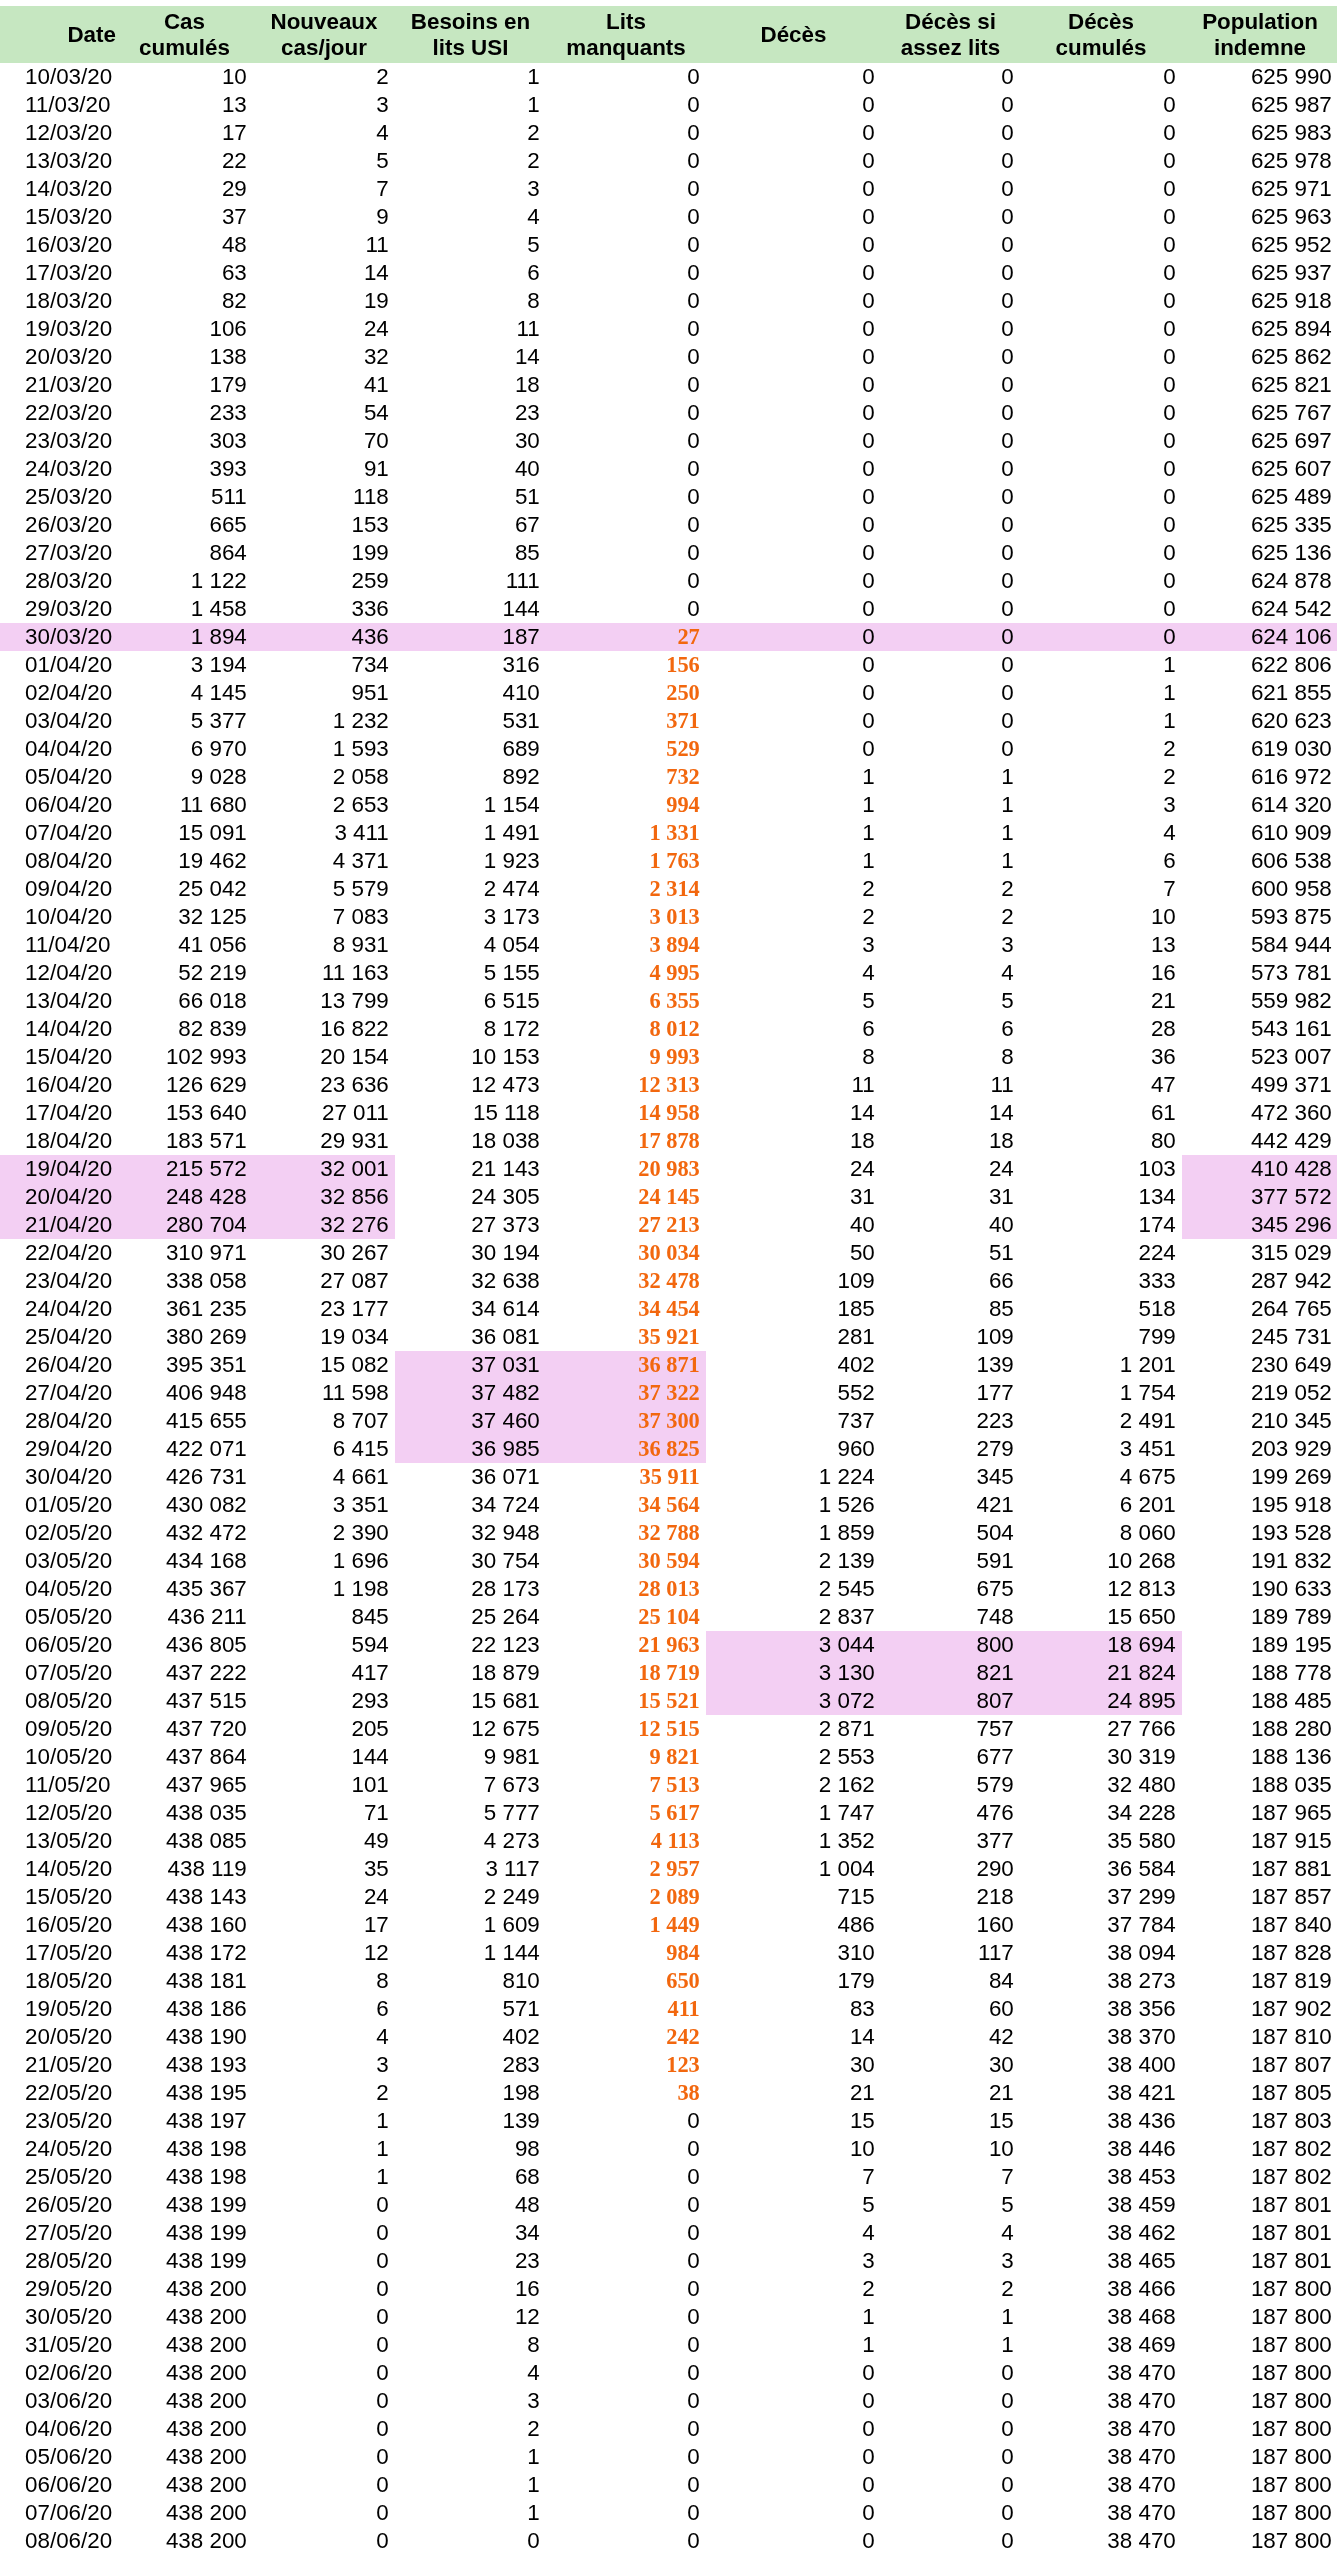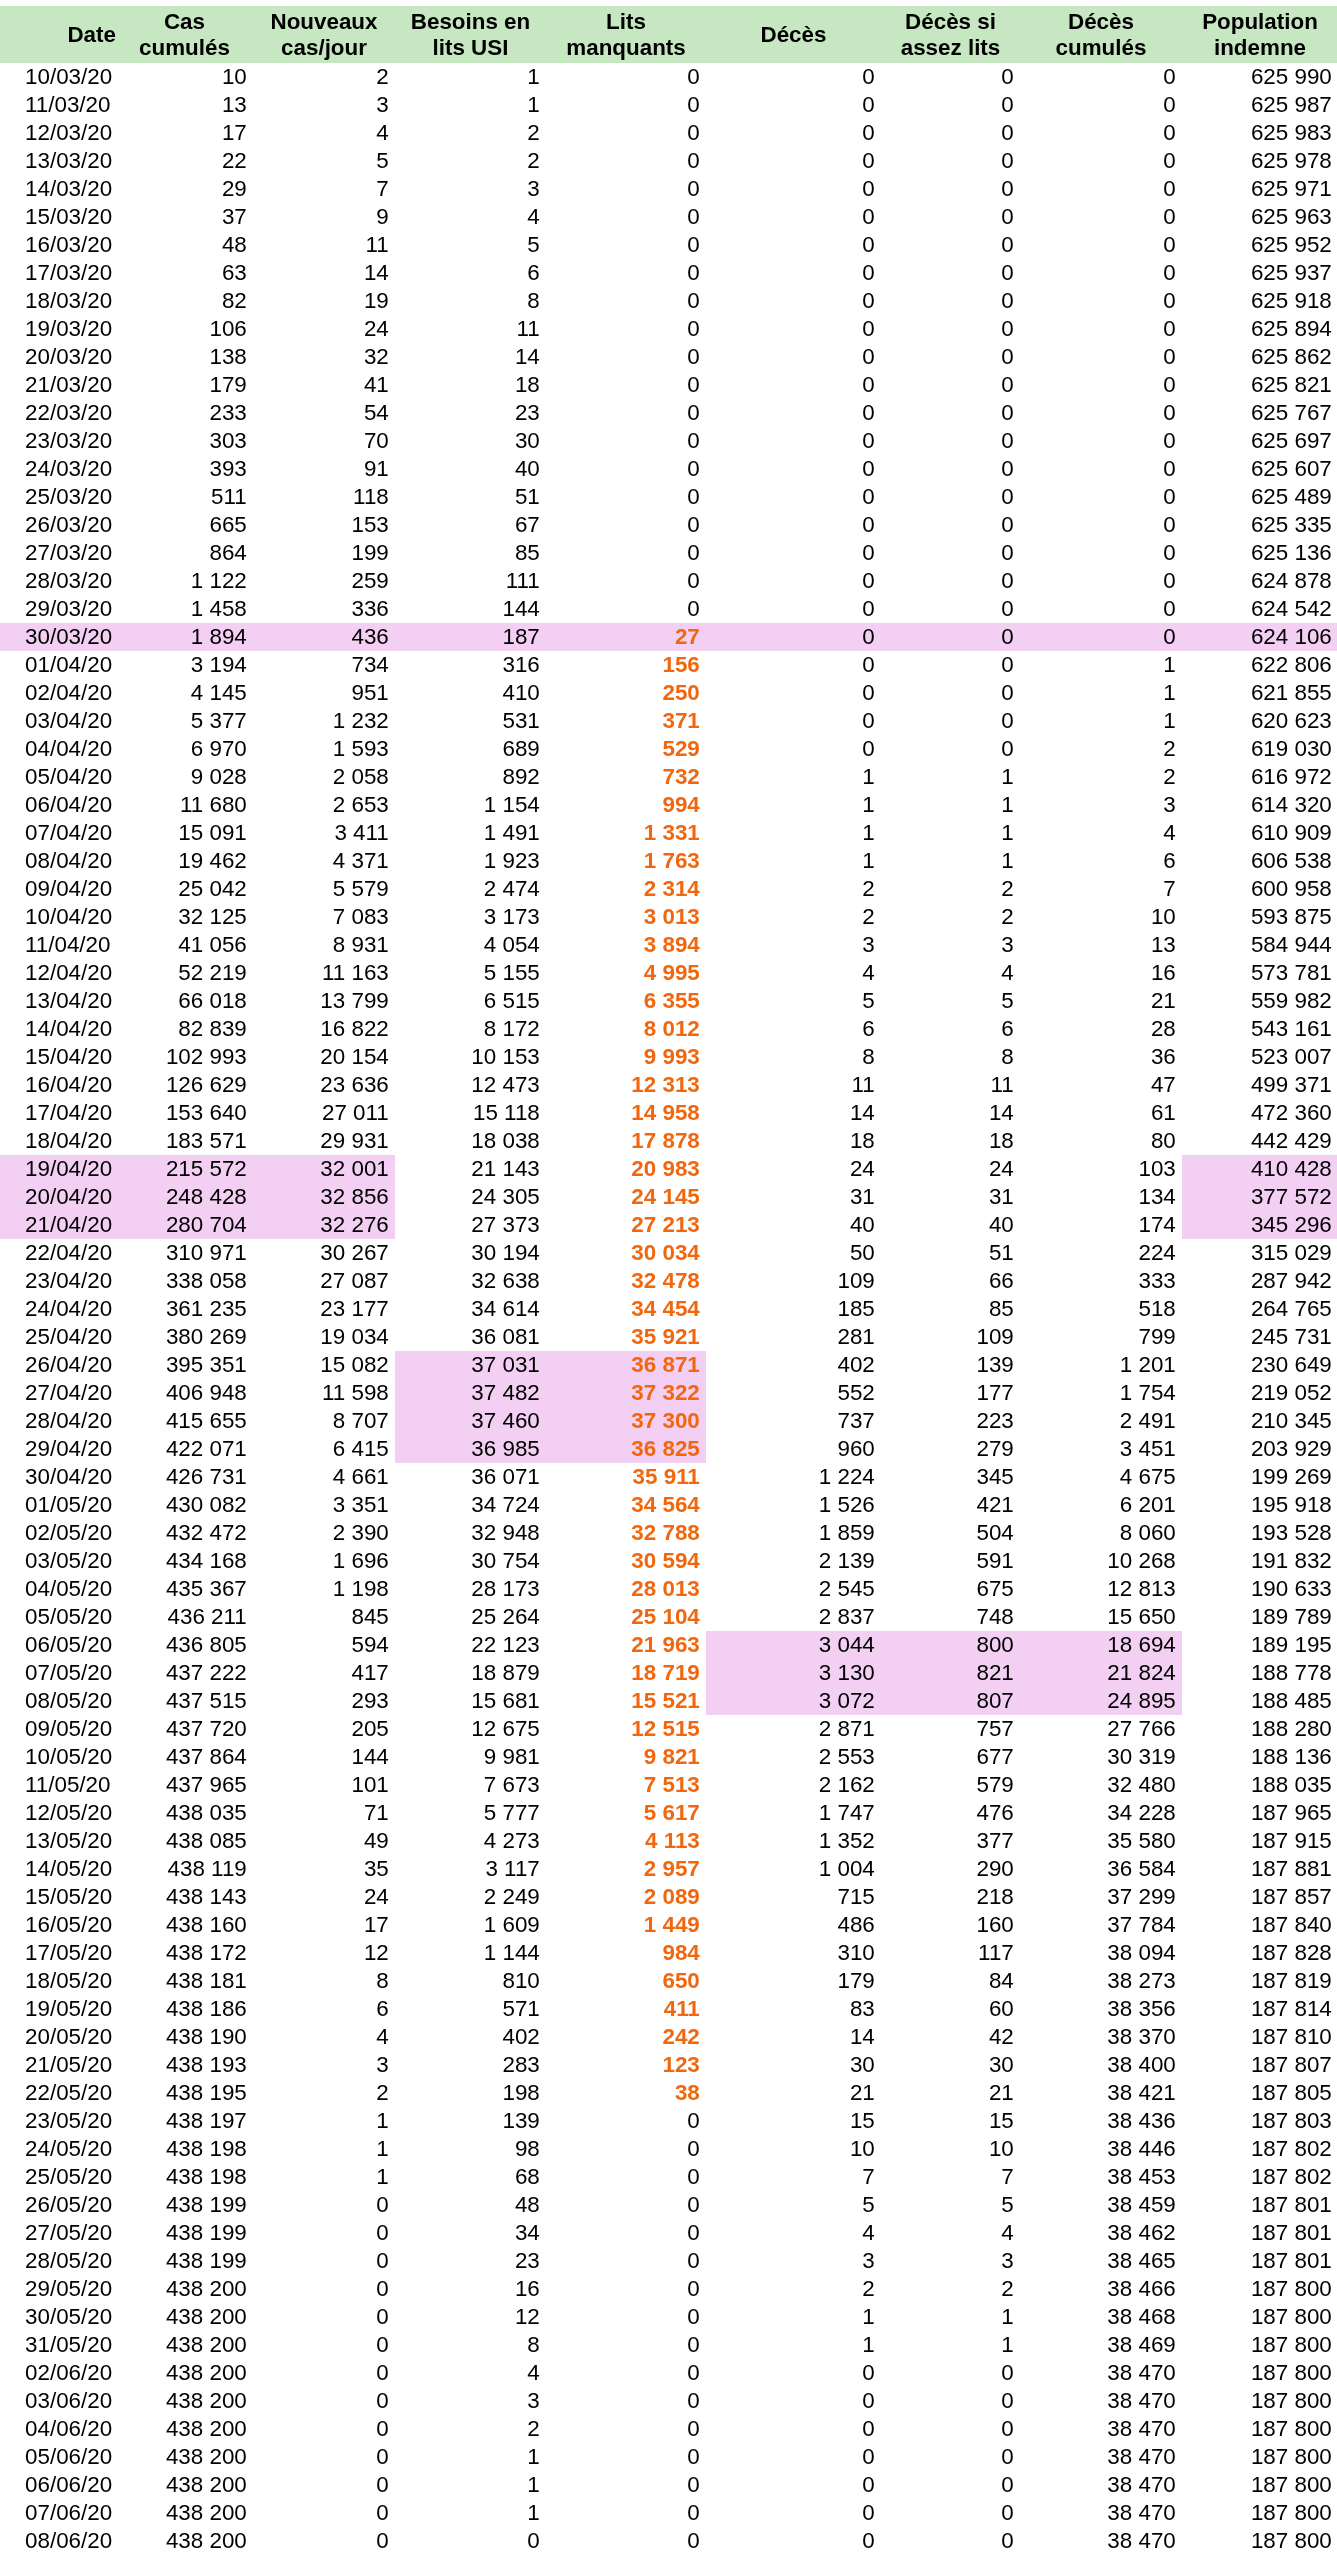--- a/index.html
+++ b/index.html
@@ -42,20 +42,21 @@
     white-space: nowrap;
   }
   tbody td.c0 {
     text-align: left;
     padding: 0 0 0 25px;
   }
   tbody td.pink { background: var(--highlight-pink, #f3cff3); }
   tbody td.alert {
     color: var(--alert-orange, #f2670e);
     font-weight: bold;
+    font-family: Liberation Serif, serif;
   }
 </style>
 </head>
 <body>
 
 <div class="sheet">
   <table>
     <colgroup>
       <col class="c0">
         <col class="c1">
@@ -849,21 +850,21 @@
         </tr>
         <tr>
           <td class="c0">19/05/20</td>
           <td class="c1">438 186</td>
           <td class="c2">6</td>
           <td class="c3">571</td>
           <td class="c4 alert">411</td>
           <td class="c5">83</td>
           <td class="c6">60</td>
           <td class="c7">38 356</td>
-          <td class="c8">187 814</td>
+          <td class="c8">187 902</td>
         </tr>
         <tr>
           <td class="c0">20/05/20</td>
           <td class="c1">438 190</td>
           <td class="c2">4</td>
           <td class="c3">402</td>
           <td class="c4 alert">242</td>
           <td class="c5">14</td>
           <td class="c6">42</td>
           <td class="c7">38 370</td>

